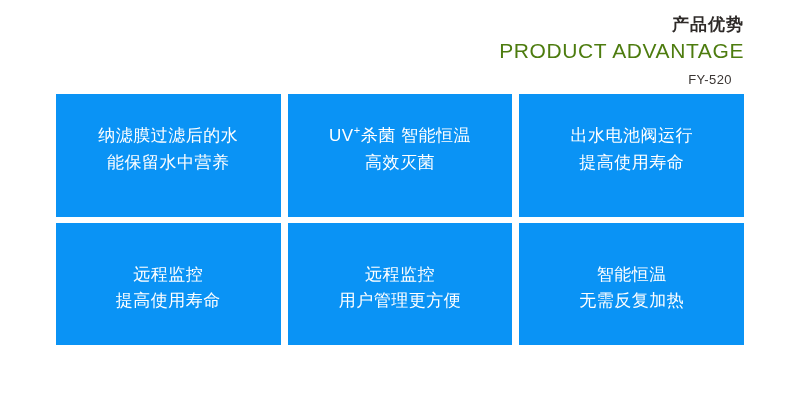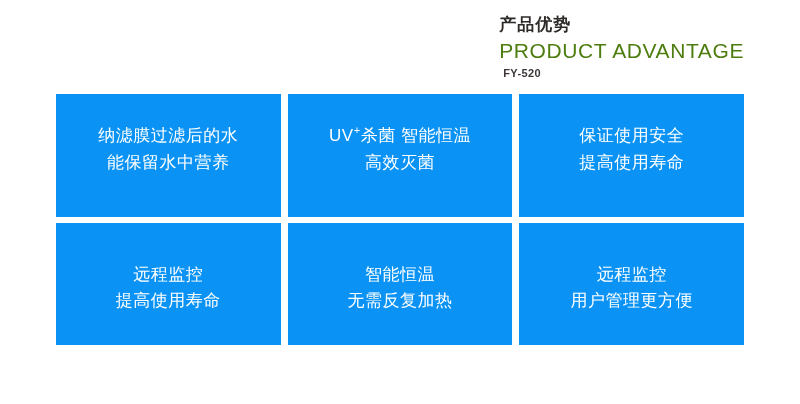--- a/index.html
+++ b/index.html
@@ -14,44 +14,45 @@
     overflow: hidden;
     font-family: "Liberation Sans", "DejaVu Sans", sans-serif;
     -webkit-font-smoothing: antialiased;
   }
 
   
   .header {
     position: absolute;
     top: 16px;
     right: 56px;
+    text-align: right;
     line-height: 1;
   }
   .header-cn {
     font-size: 17px;
     font-weight: 700;
     color: #2e2a28;
     letter-spacing: 1px;
     margin: 0 0 7px 0;
     white-space: nowrap;
   }
   .header-en {
     font-size: 21px;
     font-weight: 400;
     color: #4d7c0f;
     letter-spacing: 0.6px;
     margin: 0 0 7px 0;
     white-space: nowrap;
   }
   .header-model {
-    font-size: 11px;
-    font-weight: 700;
+    font-size: 13px;
+    font-weight: 400;
     color: #3b3634;
     letter-spacing: 0.4px;
-    margin: 4px;
+    margin: 12px;
     white-space: nowrap;
   }
 
   
   .grid {
     position: absolute;
     left: 56px;
     top: 94px;
     width: 688px;
     height: 299px;
@@ -106,39 +107,39 @@
 
   <div class="card card-top">
     <div class="card-text">
       <span class="card-line"><span>UV</span><span class="sup">+</span><span>杀菌 智能恒温</span></span>
       <span class="card-line">高效灭菌</span>
     </div>
   </div>
 
   <div class="card card-top">
     <div class="card-text">
-      <span class="card-line">保证使用安全</span>
+      <span class="card-line">出水电池阀运行</span>
       <span class="card-line">提高使用寿命</span>
     </div>
   </div>
 
   <div class="card card-bottom">
     <div class="card-text">
       <span class="card-line">远程监控</span>
       <span class="card-line">提高使用寿命</span>
     </div>
   </div>
 
   <div class="card card-bottom">
     <div class="card-text">
-      <span class="card-line">智能恒温</span>
-      <span class="card-line">无需反复加热</span>
+      <span class="card-line">远程监控</span>
+      <span class="card-line">用户管理更方便</span>
     </div>
   </div>
 
   <div class="card card-bottom">
     <div class="card-text">
-      <span class="card-line">远程监控</span>
-      <span class="card-line">用户管理更方便</span>
+      <span class="card-line">智能恒温</span>
+      <span class="card-line">无需反复加热</span>
     </div>
   </div>
 
 </div>
 
 </body></html>

